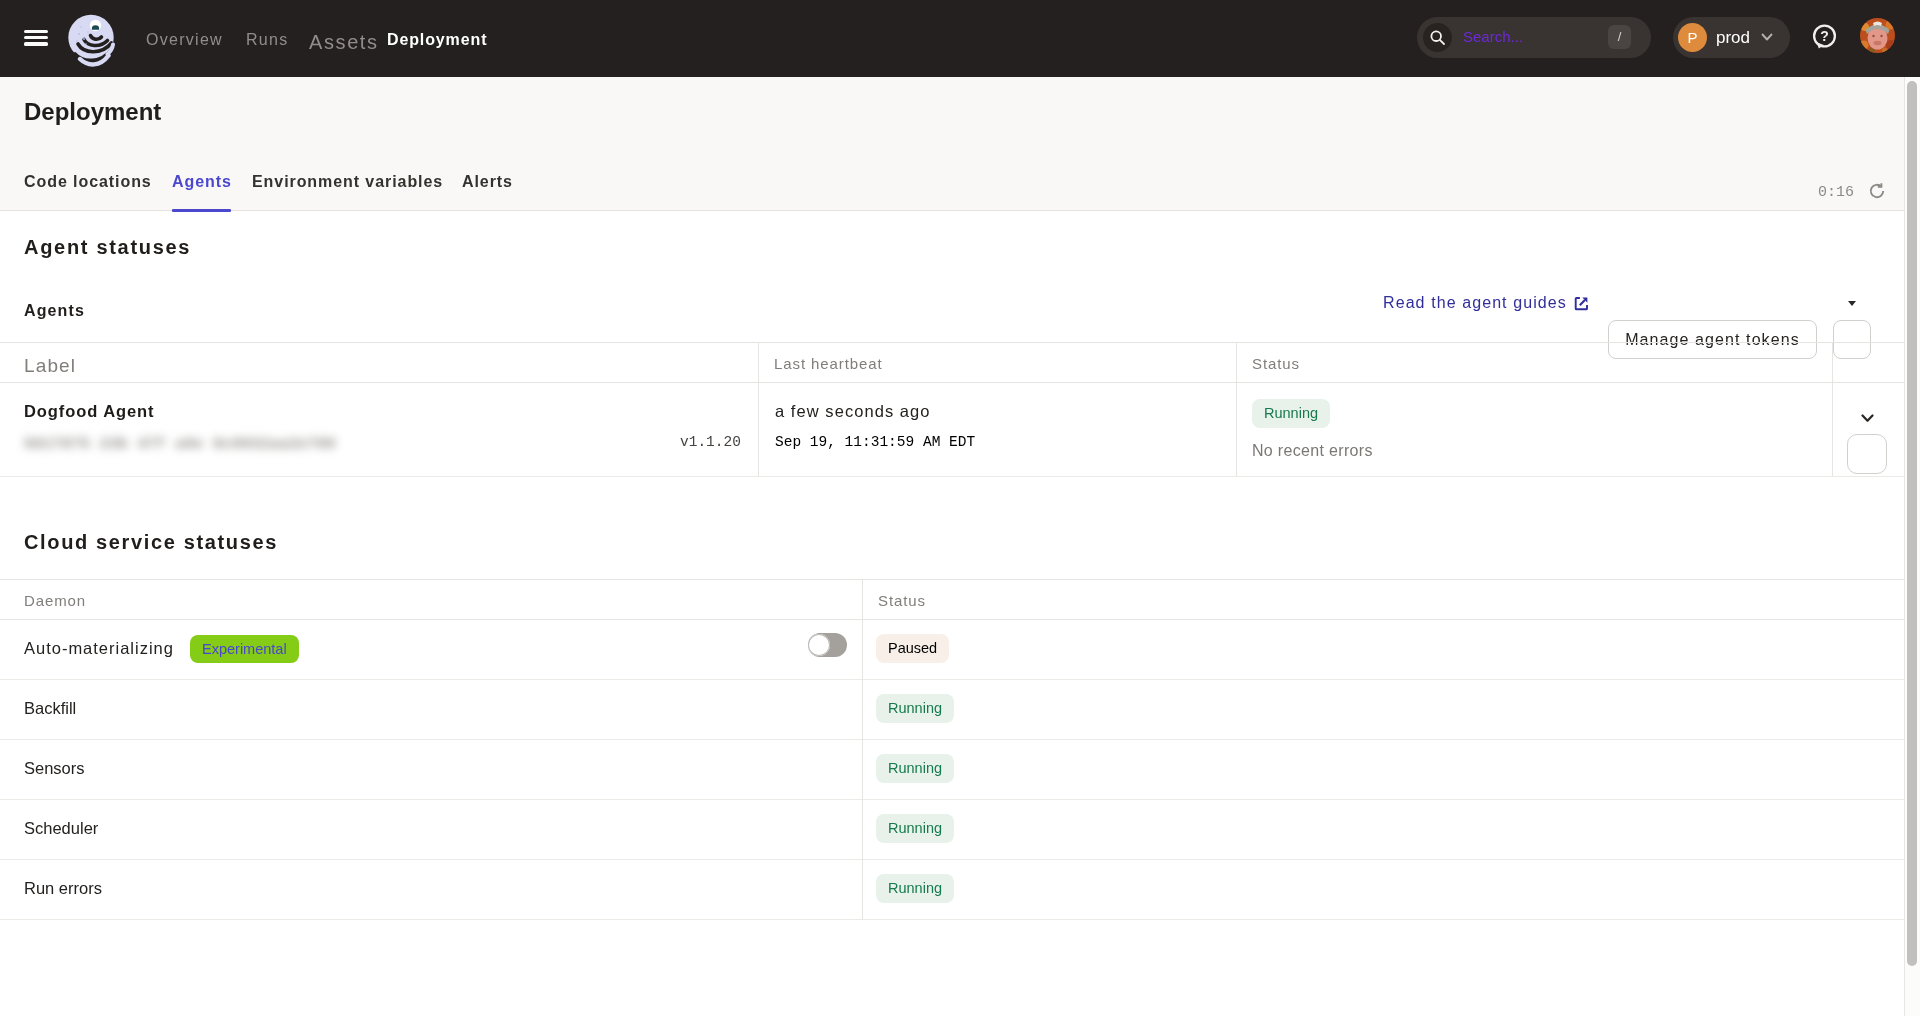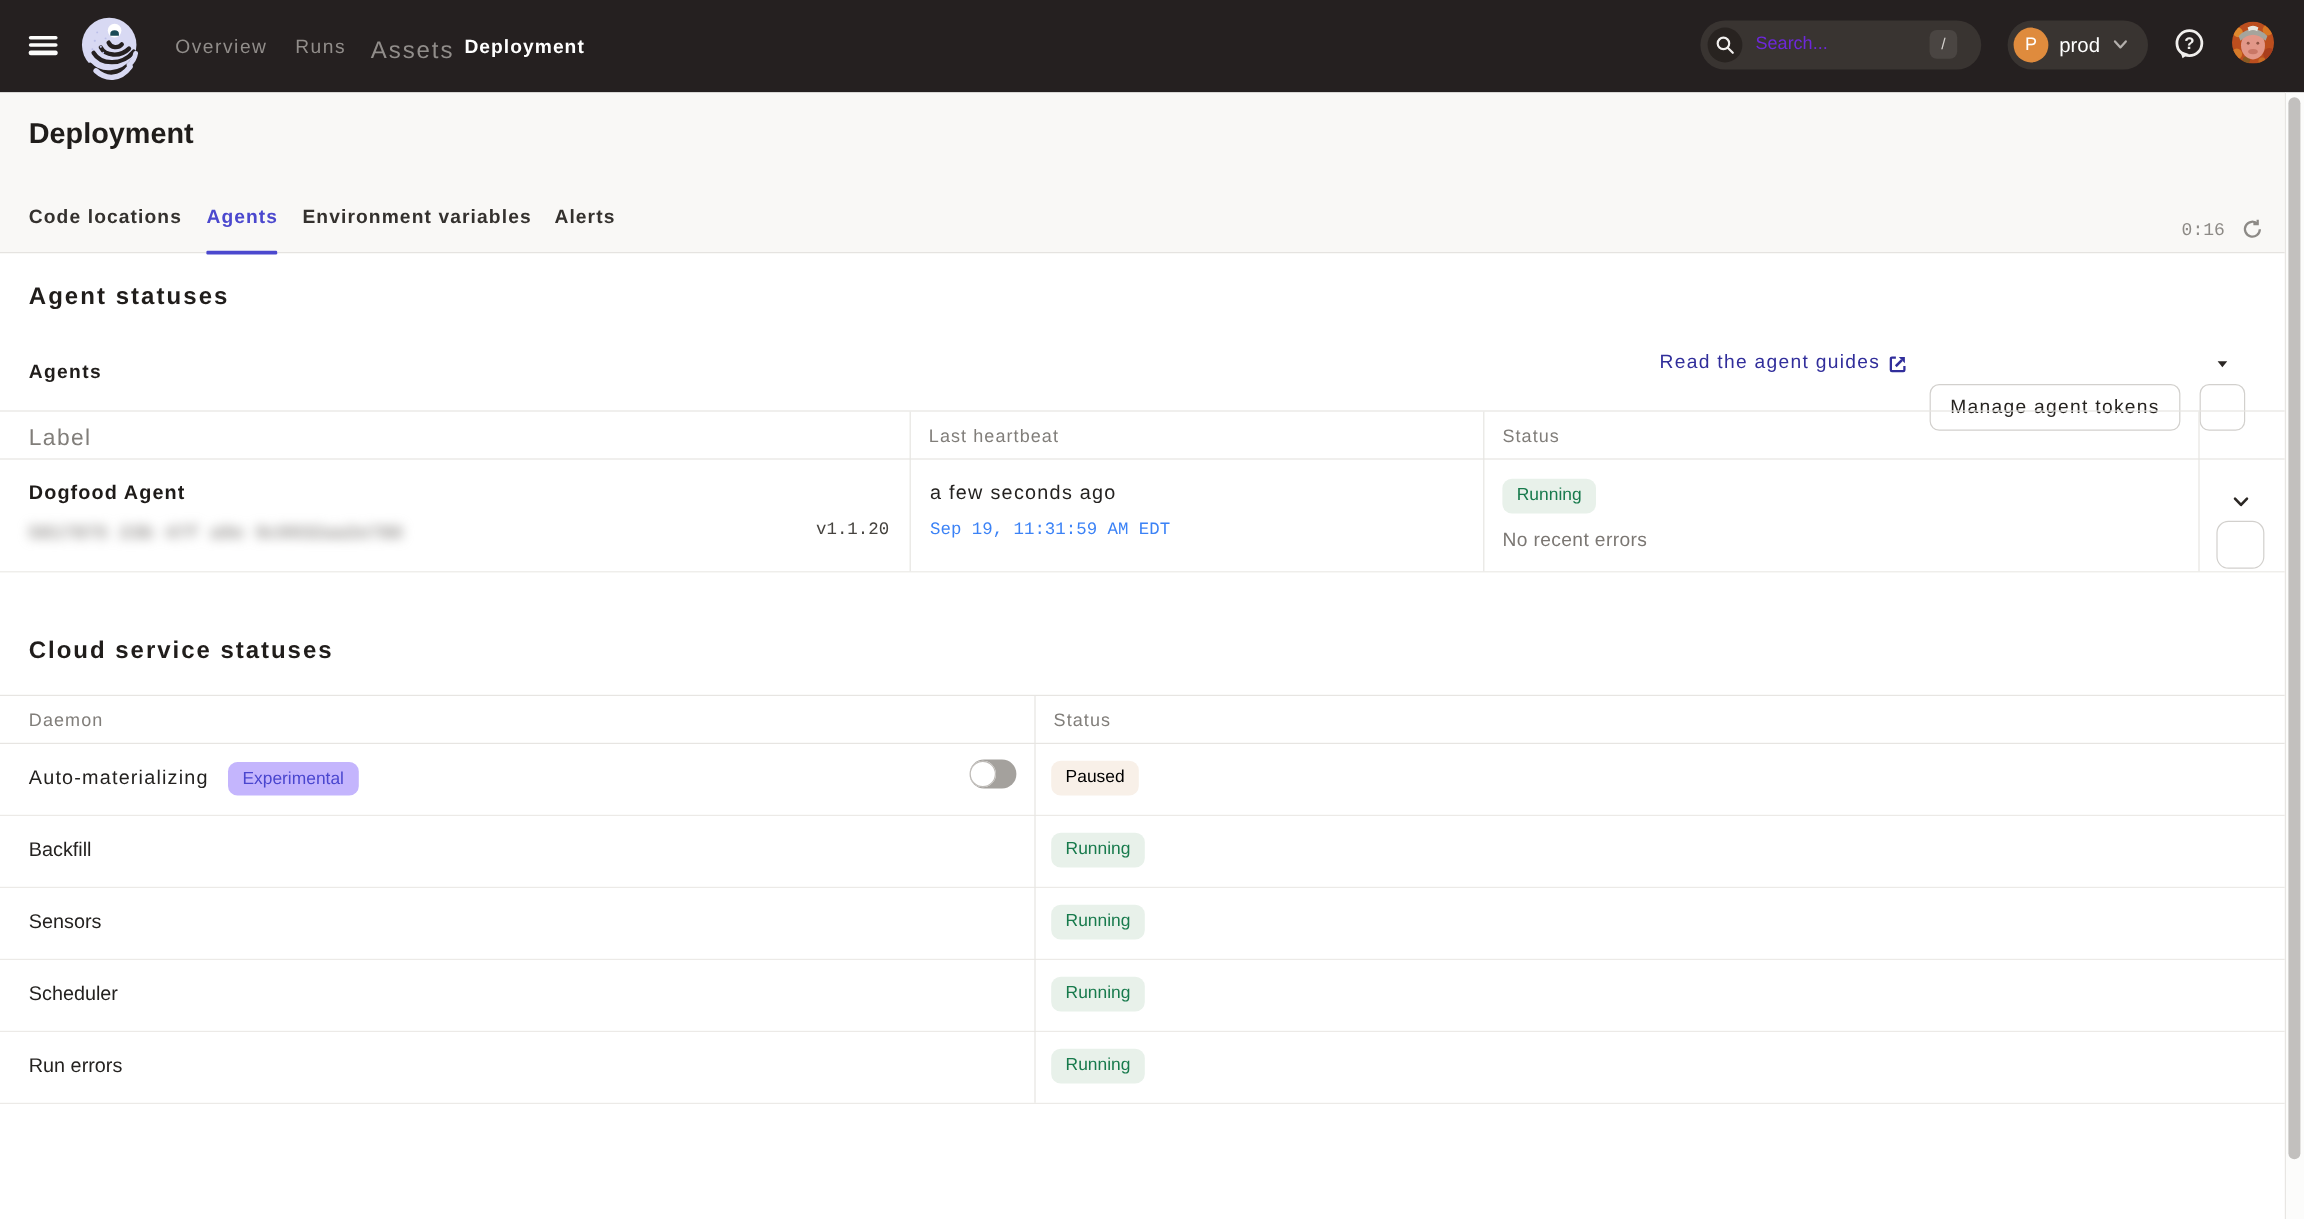--- a/index.html
+++ b/index.html
@@ -130,21 +130,21 @@
   <div class="vline" style="left:1236px;top:343px;height:133px;"></div>
   <div class="vline" style="left:1832px;top:343px;height:133px;"></div>
   <div class="abs" style="left:24px;top:355px;font-size:19px;color:#817E7A;letter-spacing:.06em;">Label</div>
   <div class="abs" style="left:774px;top:355px;font-size:15px;color:#817E7A;letter-spacing:.06em;">Last heartbeat</div>
   <div class="abs" style="left:1252px;top:355px;font-size:15px;color:#817E7A;letter-spacing:.06em;">Status</div>
 
   <div class="abs" style="left:24px;top:402px;font-size:16.5px;font-weight:700;color:#1E1B19;letter-spacing:.056em;">Dogfood Agent</div>
   <div class="abs mono" style="left:24px;top:436px;font-size:15px;font-weight:700;color:#8A8784;letter-spacing:0.45px;filter:blur(5px);">5817875 23b 47f a9e 9c9932aa2e780</div>
   <div class="abs mono" style="left:680px;top:434px;font-size:14.5px;color:#46433F;">v1.1.20</div>
   <div class="abs" style="left:775px;top:402px;font-size:16.5px;color:#242220;letter-spacing:.064em;">a few seconds ago</div>
-  <div class="abs mono" style="left:775px;top:434px;font-size:14.5px;color:#3b82f6;text-align:right;">Sep 19, 11:31:59 AM EDT</div>
+  <div class="abs mono" style="left:775px;top:434px;font-size:14.5px;color:#000000;text-align:right;">Sep 19, 11:31:59 AM EDT</div>
   <div class="pill" style="left:1252px;top:399px;background:#E8F1EA;color:#177A4C;">Running</div>
   <div class="abs" style="left:1252px;top:442px;font-size:16px;color:#7B7773;letter-spacing:.02em;">No recent errors</div>
   <div class="btn" style="left:1847px;top:398px;width:40px;height:40px;border-radius:10px;"></div>
   <svg class="abs" style="left:1861px;top:414px;" width="13" height="9" viewBox="0 0 13 9">
     <path d="M 1.5 1.5 L 6.5 6.8 L 11.5 1.5" fill="none" stroke="#2B2724" stroke-width="2.2" stroke-linecap="round" stroke-linejoin="round"></path>
   </svg>
 
   <div class="abs" style="left:24px;top:531px;font-size:20px;font-weight:700;color:#201D1B;letter-spacing:.082em;">Cloud service statuses</div>
 
   <div class="hline" style="left:0;top:579px;width:1904px;"></div>
@@ -152,21 +152,21 @@
   <div class="hline" style="left:0;top:679px;width:1904px;background:#ECEAE7;"></div>
   <div class="hline" style="left:0;top:739px;width:1904px;background:#ECEAE7;"></div>
   <div class="hline" style="left:0;top:799px;width:1904px;background:#ECEAE7;"></div>
   <div class="hline" style="left:0;top:859px;width:1904px;background:#ECEAE7;"></div>
   <div class="hline" style="left:0;top:919px;width:1904px;background:#ECEAE7;"></div>
   <div class="vline" style="left:862px;top:580px;height:339px;"></div>
   <div class="abs" style="left:24px;top:592px;font-size:15px;color:#817E7A;letter-spacing:.06em;">Daemon</div>
   <div class="abs" style="left:878px;top:592px;font-size:15px;color:#817E7A;letter-spacing:.06em;">Status</div>
 
   <div class="abs" style="left:24px;top:639px;font-size:16.5px;color:#242220;letter-spacing:.06em;">Auto-materializing</div>
-  <div class="pill" style="left:190px;top:635px;height:28px;line-height:28px;background:#c4b5fd;color:#4A46CF;">Experimental</div>
+  <div class="pill" style="left:190px;top:635px;height:28px;line-height:28px;background:#84cc16;color:#4A46CF;">Experimental</div>
   <div class="abs" style="left:808px;top:633px;width:39px;height:24px;border-radius:12px;background:#A4A19D;"></div>
   <div class="abs" style="left:808px;top:634px;width:22px;height:22px;border-radius:50%;background:#FFFFFF;box-shadow:0 0 0 1px #BDBAB6 inset;"></div>
   <div class="pill" style="left:876px;top:634px;background:#F8F0E8;color:#000000;">Paused</div>
 
   <div class="abs" style="left:24px;top:699px;font-size:16.5px;color:#242220;">Backfill</div>
   <div class="pill" style="left:876px;top:694px;background:#E8F1EA;color:#177A4C;">Running</div>
   <div class="abs" style="left:24px;top:759px;font-size:16.5px;color:#242220;">Sensors</div>
   <div class="pill" style="left:876px;top:754px;background:#E8F1EA;color:#177A4C;">Running</div>
   <div class="abs" style="left:24px;top:819px;font-size:16.5px;color:#242220;">Scheduler</div>
   <div class="pill" style="left:876px;top:814px;background:#E8F1EA;color:#177A4C;">Running</div>

